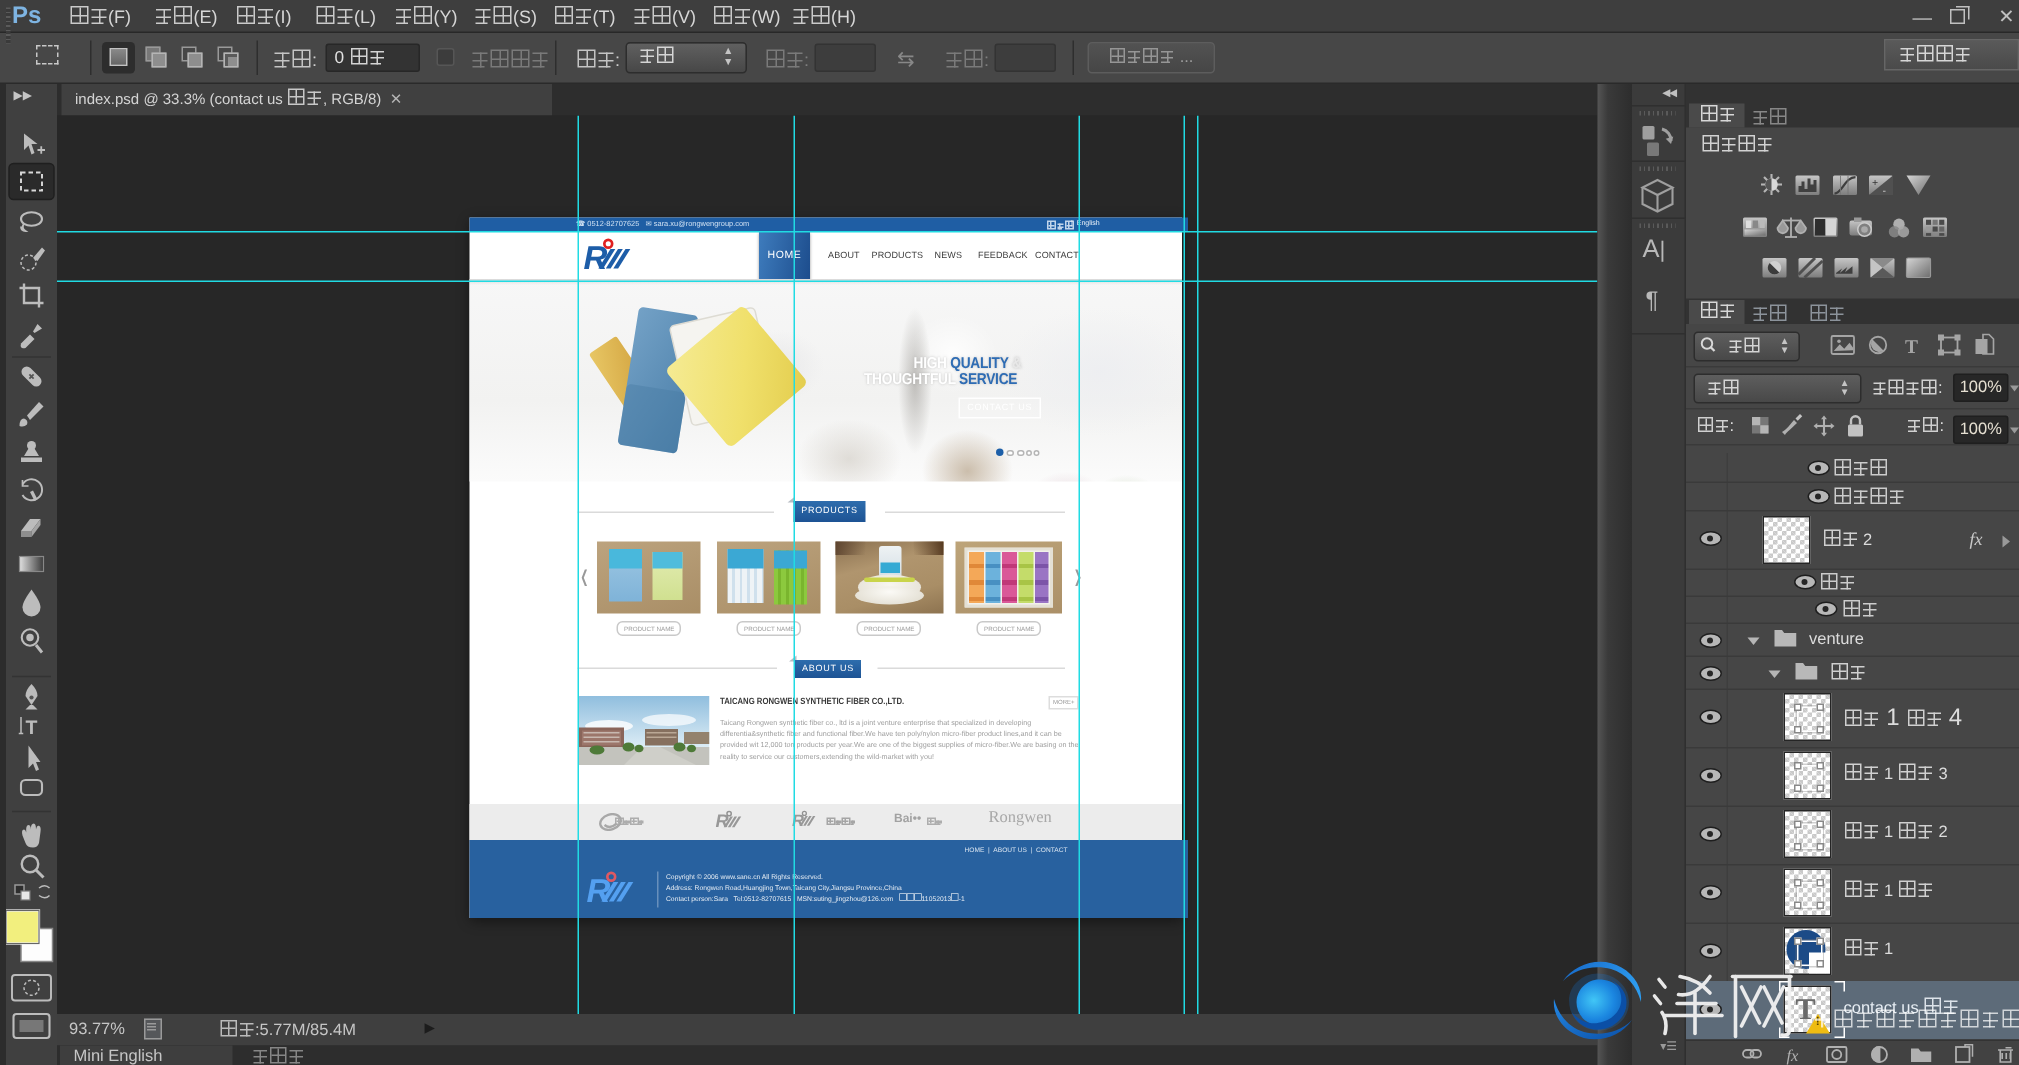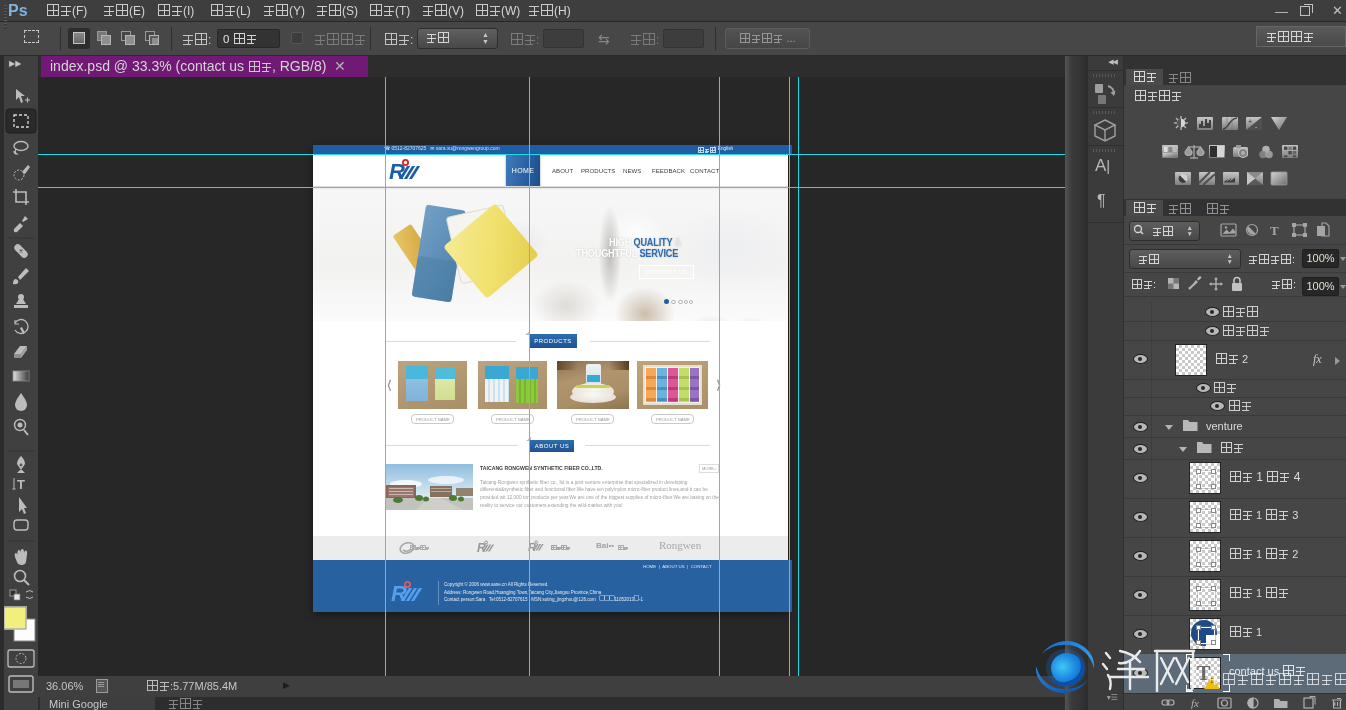--- a/index.html
+++ b/index.html
@@ -169,21 +169,21 @@
       <rect x="0" y="551" width="22" height="22" fill="#f2ef7e" stroke="#fff" stroke-width="1.5"></rect>
       <rect x="0" y="551" width="22" height="22" fill="none" stroke="#666" stroke-width=".8"></rect>
       <rect x="4" y="594" width="26" height="17" rx="2" fill="none" stroke="#bcbcbc" stroke-width="1.3"></rect>
       <circle cx="17" cy="602.5" r="5" fill="none" stroke="#bcbcbc" stroke-width="1" stroke-dasharray="2 1.5"></circle>
       <rect x="5" y="620" width="24" height="16" rx="2" fill="none" stroke="#bcbcbc" stroke-width="1.4"></rect>
       <rect x="9" y="624" width="16" height="8" fill="#777"></rect>
     </svg>
   </div>
 
 <div class="a" style="left:38px;top:56px;width:1027px;height:21px;background:#2d2d2d"></div>
-<div class="a" style="left:41px;top:56px;width:327px;height:21px;background:#701a75;color:#d4d4d4;font-size:14px;line-height:21px;padding-left:9px;box-sizing:border-box">index.psd @ 33.3% (contact us <span class="k s11"></span><span class="kb s11"></span>, RGB/8)&nbsp;&nbsp;<span style="color:#b5b5b5">✕</span></div>
+<div class="a" style="left:41px;top:56px;width:327px;height:21px;background:#404040;color:#d4d4d4;font-size:10px;line-height:21px;padding-left:9px;box-sizing:border-box">index.psd @ 33.3% (contact us <span class="k s11"></span><span class="kb s11"></span>, RGB/8)&nbsp;&nbsp;<span style="color:#b5b5b5">✕</span></div>
 
 <div class="a" style="left:38px;top:77px;width:1027px;height:599px;background:#272727;overflow:hidden" id="canvas">
   <div class="a" style="left:275px;top:68px;width:475px;height:467px;background:#fff;box-shadow:0 2px 8px rgba(0,0,0,.45)" id="page">
 
  <div class="a" style="left:0;top:0;width:479px;height:9px;background:#1f5ea4;color:#cfe0f2">
   <span class="a" style="left:71px;top:1px;font-size:9px;transform:scale(.55);transform-origin:0 0">☎ 0512-82707625&nbsp;&nbsp;&nbsp;✉ sara.xu@rongwengroup.com</span>
   <span class="a" style="left:384px;top:2px;font-size:5px;line-height:5px"><span class="k s5"></span><span class="kb s5"></span><span class="k s5"></span></span>
         <span class="a" style="left:401px;top:1px;font-size:9px;transform:scale(.52);transform-origin:0 0;color:#e8f0f8;white-space:nowrap">|&nbsp;&nbsp;English</span>
  </div>
 
@@ -404,30 +404,30 @@
   <div class="a" style="left:0;top:77px;width:1027px;height:1px;background:#20dbe3"></div>
   <div class="a" style="left:0;top:110px;width:1027px;height:1px;background:#20dbe3"></div>
   <div class="a" style="left:347px;top:0;width:1px;height:599px;background:#20dbe3"></div>
   <div class="a" style="left:491px;top:0;width:1px;height:599px;background:#20dbe3"></div>
   <div class="a" style="left:681px;top:0;width:1px;height:599px;background:#20dbe3"></div>
   <div class="a" style="left:751px;top:0;width:1px;height:599px;background:#20dbe3"></div>
   <div class="a" style="left:760px;top:0;width:1px;height:599px;background:#20dbe3"></div>
 </div>
 
 <div class="a" style="left:38px;top:676px;width:1027px;height:21px;background:#3f3f3f;color:#c6c6c6;font-size:11px" id="statusbar">
- <span class="a" style="left:8px;top:4px">36.06%</span>
+ <span class="a" style="left:8px;top:4px">93.77%</span>
  <span class="a" style="left:58px;top:3px;width:10px;height:12px;border:1px solid #9a9a9a;background:#55575a"></span>
     <span class="a" style="left:60px;top:6px;width:6px;height:1px;background:#9a9a9a;box-shadow:0 2px 0 #9a9a9a,0 4px 0 #9a9a9a"></span>
  <span class="a" style="left:108px;top:4px"><span class="k s11"></span><span class="kb s11"></span>:5.77M/85.4M</span>
  <span class="a" style="left:245px;top:4px;color:#1c1c1c;font-size:9px">▶</span>
 </div>
 
 <div class="a" style="left:38px;top:697px;width:1027px;height:13px;background:#2d2d2d">
  <span class="a" style="left:2px;top:0;width:115px;height:13px;background:#3e3e3e"></span>
- <span class="a" style="left:11px;top:1px;color:#c6c6c6;font-size:11px">Mini Google</span>
+ <span class="a" style="left:11px;top:1px;color:#c6c6c6;font-size:11px">Mini English</span>
  <span class="a" style="left:82px;top:1px;color:#8e8e8e;font-size:11px;left:130px"><span class="kb s11"></span><span class="k s11"></span><span class="kb s11"></span></span>
 </div>
 
 <div class="a" style="left:1065px;top:56px;width:23px;height:654px;background:linear-gradient(90deg,#555 0,#3a3a3a 30%,#2d2d2d 100%)"></div>
 
 <div class="a" style="left:1088px;top:56px;width:36px;height:654px;background:#3b3b3b;border-right:1px solid #2f2f2f;box-sizing:border-box" id="iconstrip">
 <span class="a" style="right:6px;top:2px;color:#c0c0c0;font-size:7px;letter-spacing:-1px">◀◀</span>
 <span class="a" style="left:0;top:14px;width:36px;height:1px;background:#2f2f2f"></span>
 <span class="a" style="left:5px;top:18px;width:24px;height:3px;background:repeating-linear-gradient(90deg,#5a5a5a 0 1px,transparent 1px 3px)"></span>
 <svg class="a" style="left:0;top:26px" width="34" height="26" viewBox="0 0 34 26">
@@ -511,21 +511,21 @@
 <div class="a" style="left:96px;top:386px;color:#dcdcdc;font-size:11px"><span class="k s11"></span><span class="kb s11"></span></div>
 <div class="a" style="left:0;top:403px;width:222px;height:1px;background:#3a3a3a"></div>
 <span class="eye" style="left:9px;top:417px"></span>
 <div class="a" style="left:65px;top:406px;width:32px;height:32px;border:1px solid #252525;box-sizing:border-box;overflow:hidden;background-color:#fff;background-image:linear-gradient(45deg,#c9c9c9 26%,transparent 26%,transparent 74%,#c9c9c9 74%),linear-gradient(45deg,#c9c9c9 26%,transparent 26%,transparent 74%,#c9c9c9 74%);background-size:6px 6px;background-position:0 0,3px 3px">
         <span class="a" style="left:8px;top:8px;width:15px;height:15px;border:1px solid #fff;box-shadow:0 0 0 1px rgba(120,120,120,.35)"></span>
         <span class="a" style="left:6px;top:6px;width:3px;height:3px;background:#fff;border:1px solid #888"></span>
         <span class="a" style="left:21px;top:6px;width:3px;height:3px;background:#fff;border:1px solid #888"></span>
         <span class="a" style="left:6px;top:21px;width:3px;height:3px;background:#fff;border:1px solid #888"></span>
         <span class="a" style="left:21px;top:21px;width:3px;height:3px;background:#fff;border:1px solid #888"></span>
       </div>
-<div class="a" style="left:105px;top:414px;color:#dcdcdc;font-size:12px"><span class="k s11"></span><span class="kb s11"></span> 1 <span class="k s11"></span><span class="kb s11"></span> 4</div>
+<div class="a" style="left:105px;top:414px;color:#dcdcdc;font-size:16px"><span class="k s11"></span><span class="kb s11"></span> 1 <span class="k s11"></span><span class="kb s11"></span> 4</div>
 <div class="a" style="left:0;top:442px;width:222px;height:1px;background:#3a3a3a"></div>
 <span class="eye" style="left:9px;top:456px"></span>
 <div class="a" style="left:65px;top:445px;width:32px;height:32px;border:1px solid #252525;box-sizing:border-box;overflow:hidden;background-color:#fff;background-image:linear-gradient(45deg,#c9c9c9 26%,transparent 26%,transparent 74%,#c9c9c9 74%),linear-gradient(45deg,#c9c9c9 26%,transparent 26%,transparent 74%,#c9c9c9 74%);background-size:6px 6px;background-position:0 0,3px 3px">
         <span class="a" style="left:8px;top:8px;width:15px;height:15px;border:1px solid #fff;box-shadow:0 0 0 1px rgba(120,120,120,.35)"></span>
         <span class="a" style="left:6px;top:6px;width:3px;height:3px;background:#fff;border:1px solid #888"></span>
         <span class="a" style="left:21px;top:6px;width:3px;height:3px;background:#fff;border:1px solid #888"></span>
         <span class="a" style="left:6px;top:21px;width:3px;height:3px;background:#fff;border:1px solid #888"></span>
         <span class="a" style="left:21px;top:21px;width:3px;height:3px;background:#fff;border:1px solid #888"></span>
       </div>
 <div class="a" style="left:105px;top:453px;color:#dcdcdc;font-size:11px"><span class="k s11"></span><span class="kb s11"></span> 1 <span class="k s11"></span><span class="kb s11"></span> 3</div>

